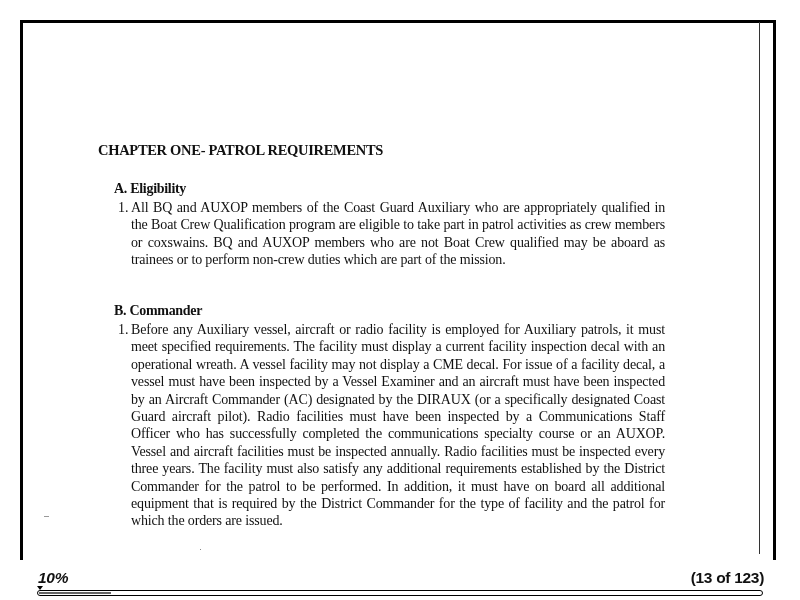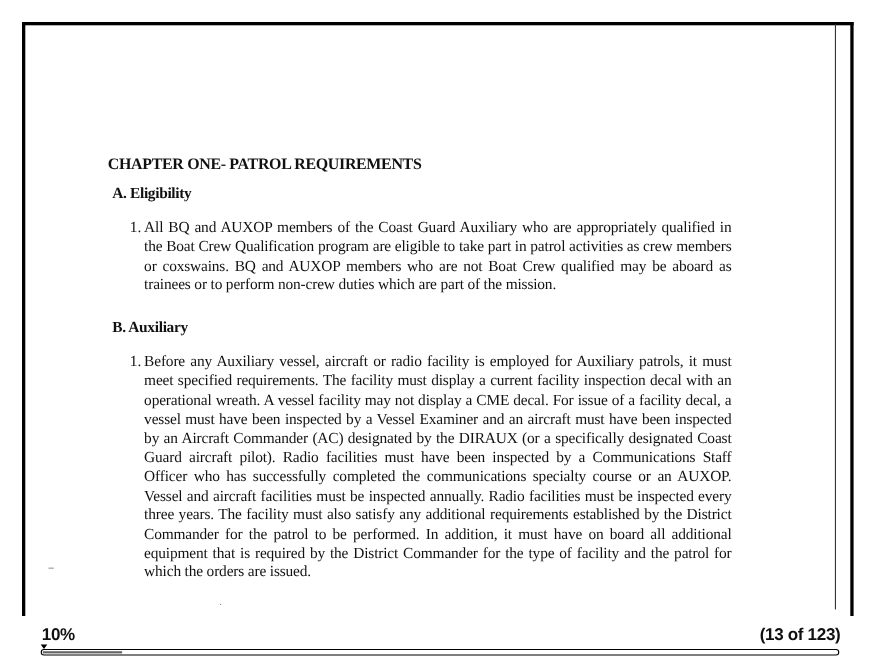--- a/index.html
+++ b/index.html
@@ -17,34 +17,34 @@
   }
   .page {
     position: absolute; left: 98px; top: 128px; width: 567px;
     font-size: 14px; line-height: 17.4px;
   }
   .chapter {
     font-weight: bold; font-size: 14.5px; letter-spacing: -0.3px; margin: 0;
     position: absolute; top: 14px; left: 0; white-space: nowrap;
   }
   .section-head {
-    font-weight: bold; font-size: 14px; letter-spacing: -0.3px; margin: 4px; position: absolute; left: 0; white-space: nowrap; text-align: center;
+    font-weight: bold; font-size: 14px; letter-spacing: -0.3px; margin: 16px; position: absolute; left: 0; white-space: nowrap; text-align: center;
   }
   .item {
     position: absolute; left: 20px; width: 547px; display: flex;
   }
   .item .num { width: 13px; flex: none; }
   .item .text { text-align: justify; flex: 1; letter-spacing: -0.15px; }
   .speck1 { position: absolute; left: 44px; top: 516px; width: 5px; height: 1px; background: #999; }
   .speck2 { position: absolute; left: 200px; top: 549px; width: 1px; height: 1px; background: #888; }
   .footer {
     position: absolute; left: 38px; top: 569px; width: 726px; height: 20px;
     font-family: "Liberation Sans", sans-serif; font-size: 15.5px; font-weight: bold; letter-spacing: -0.3px;
   }
-  .footer .pct { position: absolute; left: 0; top: 0; }
+  .footer .pct { position: absolute; left: 0; top: 0; font-style: italic; }
   .footer .page-label { position: absolute; left: 0; right: 0; top: 0; text-align: center; }
   .footer .count { position: absolute; right: 0; top: 0; }
   .marker {
     position: absolute; left: 37px; top: 586px; width: 0; height: 0;
     border-left: 3px solid transparent; border-right: 3px solid transparent; border-top: 4px solid #000;
   }
   .progress {
     position: absolute; left: 37px; top: 590px; width: 726px; height: 6px;
     border: 1px solid #000; border-radius: 3px; box-sizing: border-box; background: #fff;
   }
@@ -60,21 +60,21 @@
 
 <div class="page">
   <h1 class="chapter">CHAPTER ONE- PATROL REQUIREMENTS</h1>
 
   <h2 class="section-head" style="top:36px;">A. Eligibility</h2>
   <div class="item" style="top:71px;">
     <span class="num">1.</span>
     <span class="text">All BQ and AUXOP members of the Coast Guard Auxiliary who are appropriately qualified in the Boat Crew Qualification program are eligible to take part in patrol activities as crew members or coxswains.  BQ and AUXOP members who are not Boat Crew qualified may be aboard as trainees or to perform non-crew duties which are part of the mission.</span>
   </div>
 
-  <h2 class="section-head" style="top:158px;">B. Auxiliary</h2>
+  <h2 class="section-head" style="top:158px;">B. Commander</h2>
   <div class="item" style="top:193px;">
     <span class="num">1.</span>
     <span class="text">Before any Auxiliary vessel, aircraft or radio facility is employed for Auxiliary patrols, it must meet specified requirements.  The facility must display a current facility inspection decal with an operational wreath.  A vessel facility may not display a CME decal.  For issue of a facility decal, a vessel must have been inspected by a Vessel Examiner and an aircraft must have been inspected by an Aircraft Commander (AC) designated by the DIRAUX (or a specifically designated Coast Guard aircraft pilot).  Radio facilities must have been inspected by a Communications Staff Officer who has successfully completed the communications specialty course or an AUXOP.  Vessel and aircraft facilities must be inspected annually.  Radio facilities must be inspected every three years.  The facility must also satisfy any additional requirements established by the District Commander for the patrol to be performed.  In addition, it must have on board all additional equipment that is required by the District Commander for the type of facility and the patrol for which the orders are issued.</span>
   </div>
 </div>
 
 <div class="speck1"></div>
 <div class="speck2"></div>
 
 <div class="footer">

